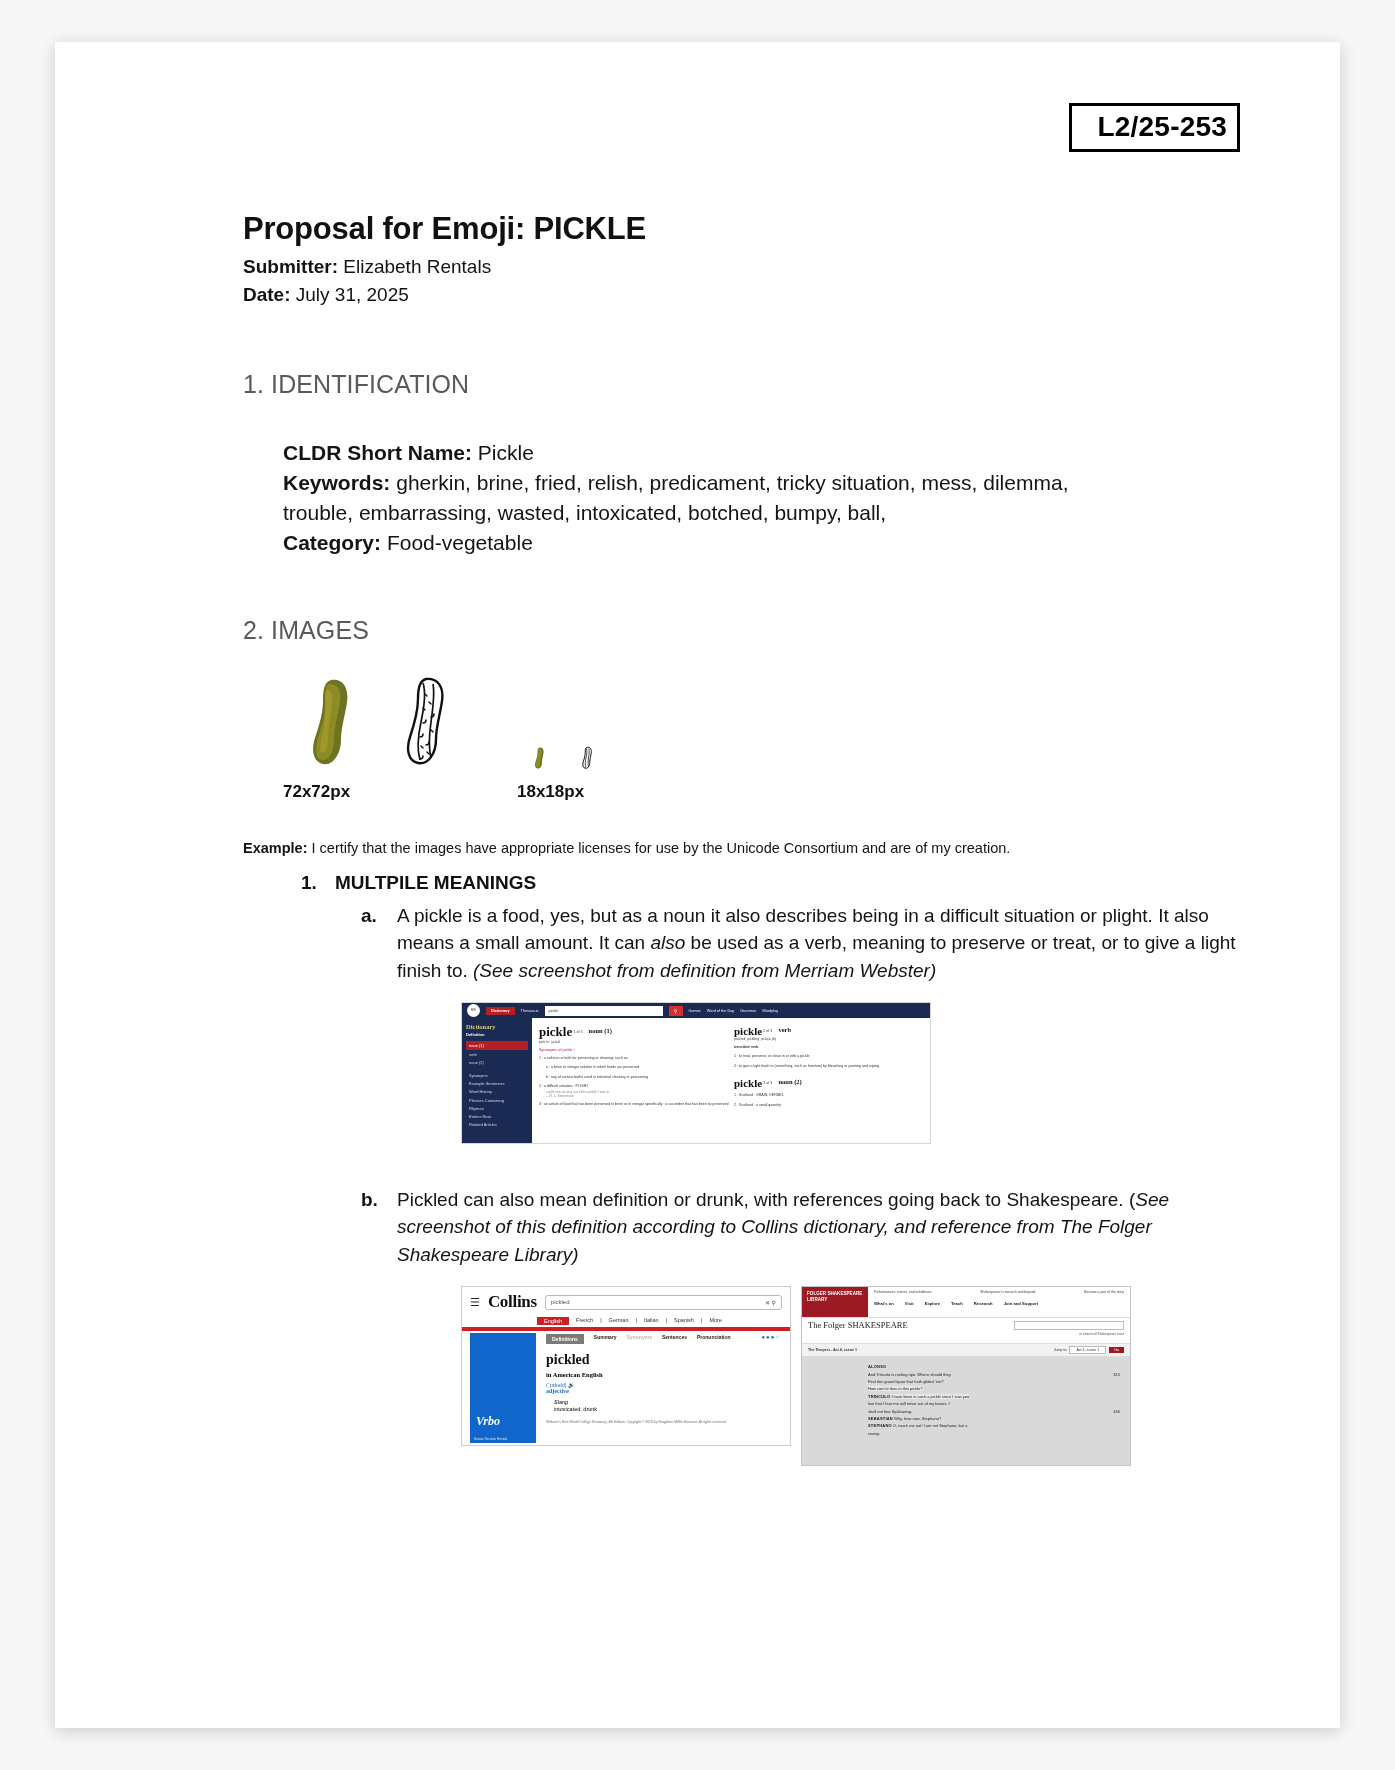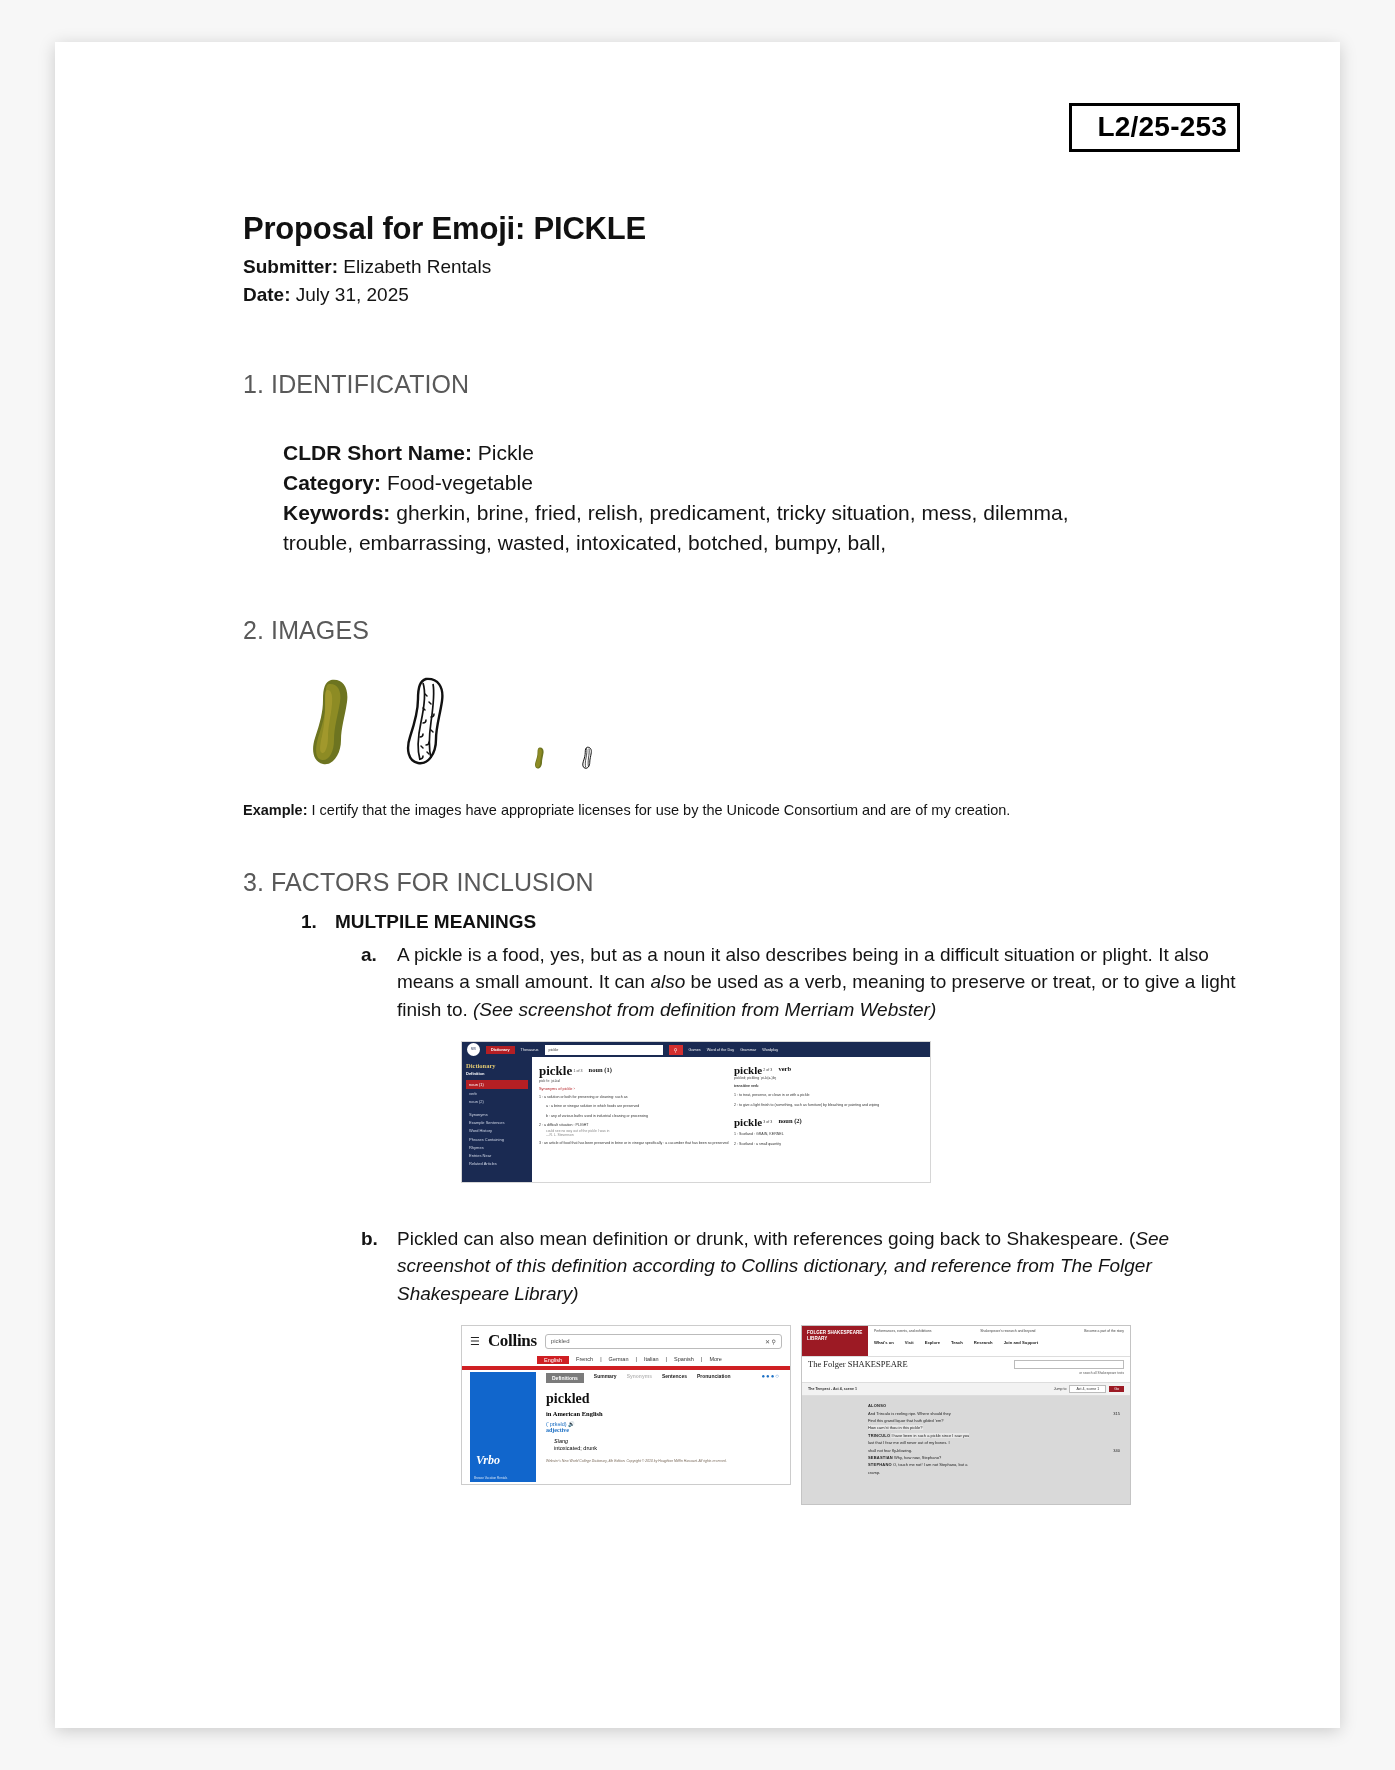--- a/index.html
+++ b/index.html
@@ -346,26 +346,26 @@
         </div>
       </div>
 
       <div class="section-h sec1">1. IDENTIFICATION</div>
       <div class="ident-block">
         <div>
           <b>CLDR Short Name:</b>
           <span>Pickle</span>
         </div>
         <div>
+          <b>Keywords:</b>
+          <span>gherkin, brine, fried, relish, predicament, tricky situation, mess, dilemma, trouble, embarrassing, wasted, intoxicated, botched, bumpy, ball,</span>
+        </div>
+        <div>
           <b>Category:</b>
           <span>Food-vegetable</span>
-        </div>
-        <div>
-          <b>Keywords:</b>
-          <span>gherkin, brine, fried, relish, predicament, tricky situation, mess, dilemma, trouble, embarrassing, wasted, intoxicated, botched, bumpy, ball,</span>
         </div>
       </div>
 
       <div class="section-h sec2">2. IMAGES</div>
 
       <div class="img-row">
 
         <span class="pk pk-a">
           <svg class="pickle-svg" width="72" height="96" viewBox="0 0 72 96">
             <path d="M34 6 C46 4 52 14 50 28 C48 42 44 54 44 66 C44 80 36 92 26 90 C16 88 14 76 18 64 C23 49 26 38 26 26 C26 14 28 8 34 6 Z" fill="#6d7420"></path>
@@ -404,27 +404,30 @@
 
         <span class="pk pk-d">
           <svg class="pickle-svg" width="18" height="24" viewBox="0 0 72 96">
             <path d="M33 5 C45 4 51 13 49 27 C47 41 43 53 43 65 C43 80 35 91 25 89 C15 87 13 75 17 63 C22 48 25 37 25 25 C25 13 27 7 33 5 Z" fill="#ffffff" stroke="#111" stroke-width="4"></path>
             <path d="M30 9 C33 18 31 34 28 48 C25 62 24 76 27 86" fill="none" stroke="#111" stroke-width="3"></path>
             <path d="M40 10 C42 20 40 34 38 48 C36 62 36 76 38 84" fill="none" stroke="#111" stroke-width="3"></path>
           </svg>
         </span>
       </div>
 
+      <div class="size-row">
+        <span class="size-a">72x72px</span>
+        <span class="size-b">18x18px</span>
+      </div>
 
       <div class="license-line">
         <b>Example:</b>
         <span>I certify that the images have appropriate licenses for use by the Unicode Consortium and are of my creation.</span>
       </div>
 
-      <div class="section-h sec3">3. FACTORS FOR INCLUSION</div>
 
       <div class="lvl1">
         <span class="num">1.</span>
         <span>MULTPILE MEANINGS</span>
       </div>
 
       <div class="lvl2">
         <span class="lab">a.</span>
         <span class="body"><span>A pickle is a food, yes, but as a noun it also describes being in a difficult situation or plight. It also means a small amount. It can </span><i>also</i><span> be used as a verb, meaning to preserve or treat, or to give a light finish to. </span><i>(See screenshot from definition from Merriam Webster)</i></span>
       </div>

